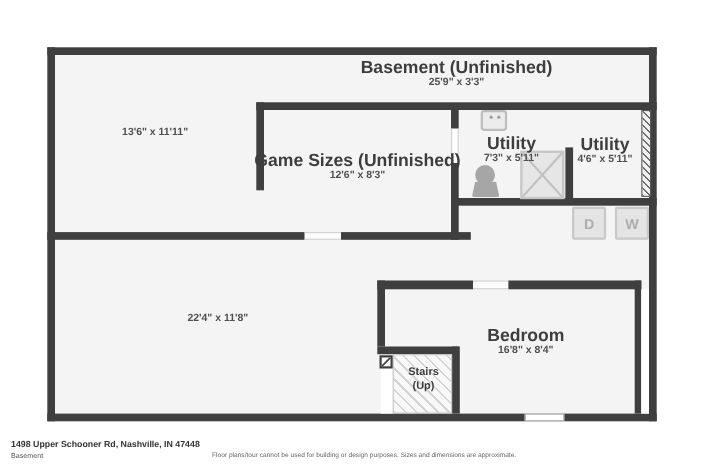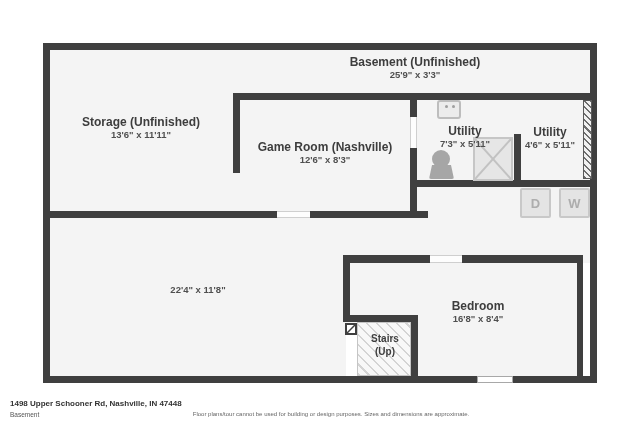--- a/index.html
+++ b/index.html
@@ -11,21 +11,21 @@
   .wall{position:absolute;background:#3f3f3f;}
   .gap{position:absolute;background:#ffffff;}
   .opening-h{position:absolute;background:#fdfdfd;border-top:1px solid #cfcfcf;border-bottom:1px solid #cfcfcf;box-sizing:border-box;}
   .opening-v{position:absolute;background:#fdfdfd;border-left:1px solid #cfcfcf;border-right:1px solid #cfcfcf;box-sizing:border-box;}
   .window{position:absolute;background:#ffffff;border:1px solid #a8a8a8;box-sizing:border-box;}
   .hatch-dark{position:absolute;box-sizing:border-box;border:1px solid #5a5a5a;
     background:repeating-linear-gradient(45deg,#6e6e6e 0px,#6e6e6e 1.5px,#f1f1f1 1.5px,#f1f1f1 4.5px);}
   .hatch-light{position:absolute;box-sizing:border-box;border:1px solid #c5c5c5;
     background:repeating-linear-gradient(45deg,#d4d4d4 0px,#d4d4d4 1.5px,#f8f8f8 1.5px,#f8f8f8 7px);}
   .room-label{position:absolute;transform:translateX(-50%);text-align:center;white-space:nowrap;color:#3d3d3d;}
-  .room-name{font-size:12px;font-weight:700;line-height:14px;}
+  .room-name{font-size:16px;font-weight:700;line-height:14px;}
   .room-dims{font-size:9.5px;font-weight:700;line-height:12px;color:#4f4f4f;}
   .stairs-label .room-name,.stairs-label .room-dims{font-size:10px;color:#3d3d3d;line-height:13px;}
   .appliance{position:absolute;box-sizing:border-box;background:#e4e4e4;border:2px solid #c8c8c8;border-radius:2px;
     color:#adadad;font-weight:700;font-size:13px;text-align:center;}
   .fixture{position:absolute;box-sizing:border-box;}
   .sink{background:#ececec;border:2px solid #bdbdbd;border-radius:3px;}
   .sink-dot{position:absolute;width:3px;height:3px;border-radius:50%;background:#9f9f9f;}
   .toilet-head{background:#a6a6a6;border-radius:50%;}
   .toilet-base{background:#a6a6a6;border-radius:2px;clip-path:polygon(12% 0,88% 0,100% 100%,0 100%);}
   .shower{background:#e6e6e6;border:2px solid #c6c6c6;}
@@ -91,25 +91,24 @@
   </div>
 
   <div class="appliance" style="left:520px;top:188px;width:31px;height:30px;line-height:27px;">D</div>
   <div class="appliance" style="left:559px;top:188px;width:31px;height:30px;line-height:27px;">W</div>
 
   <div class="room-label" style="left:415px;top:55px;">
     <div class="room-name">Basement (Unfinished)</div>
     <div class="room-dims">25'9" x 3'3"</div>
   </div>
   <div class="room-label" style="left:141px;top:115px;">
-    <div class="room-name">Storage (Unfinished)</div>
     <div class="room-dims">13'6" x 11'11"</div>
   </div>
   <div class="room-label" style="left:325px;top:140px;">
-    <div class="room-name">Game Room (Nashville)</div>
+    <div class="room-name">Game Sizes (Unfinished)</div>
     <div class="room-dims">12'6" x 8'3"</div>
   </div>
   <div class="room-label" style="left:465px;top:124px;">
     <div class="room-name">Utility</div>
     <div class="room-dims">7'3" x 5'11"</div>
   </div>
   <div class="room-label" style="left:550px;top:125px;">
     <div class="room-name">Utility</div>
     <div class="room-dims">4'6" x 5'11"</div>
   </div>

